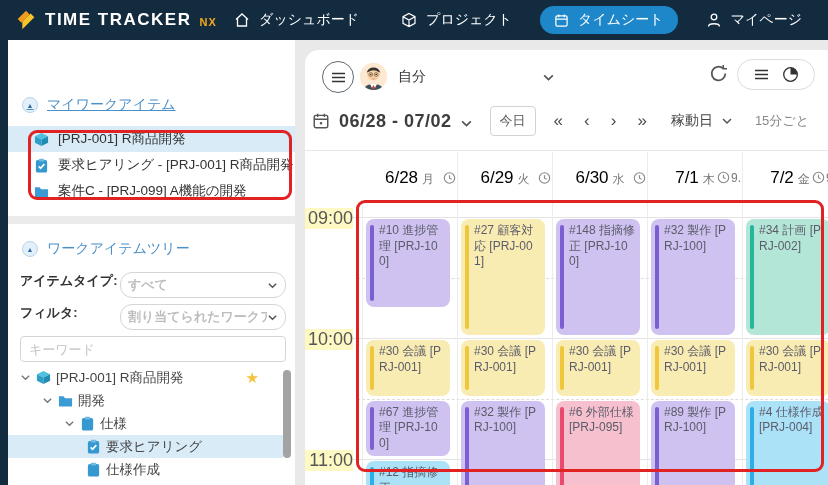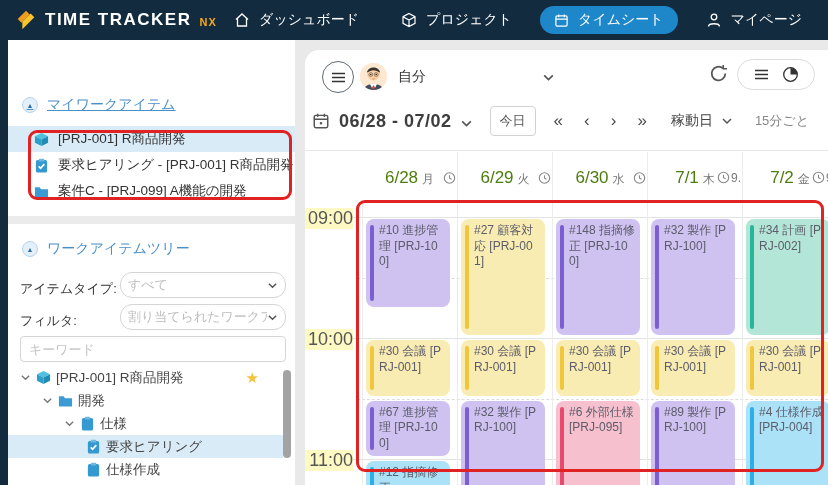--- a/index.html
+++ b/index.html
@@ -23,21 +23,21 @@
   .section-header { position:absolute; left:22px; display:flex; align-items:center; gap:9px;
                     color:#4b8fc7; font-size:14px; }
   .toggle-circle { width:16px; height:16px; border-radius:50%; background:#e3eff9;
                    border:1px solid #b9d4ea; color:#2e6da4; font-size:7px;
                    display:flex; align-items:center; justify-content:center; }
   .wi-list { position:absolute; left:8px; top:86px; right:0; }
   .wi-row { height:26px; display:flex; align-items:center; gap:9px; padding-left:26px;
             font-size:13.5px; color:#333; white-space:nowrap; }
   .wi-row.selected { background:#d8ebf7; }
   .divider-band { position:absolute; left:8px; right:0; top:176px; height:8px; background:#ebebeb; }
-  .form-row { position:absolute; left:20px; right:9px; height:26px; display:flex; align-items:flex-end; }
+  .form-row { position:absolute; left:20px; right:9px; height:26px; display:flex; align-items:flex-start;font-weight:bold; }
   .form-label { font-size:13px; color:#333; width:100px; flex:none; }
   .select-box { flex:1; height:26px; border:1px solid #d5d5d5; border-radius:12px; background:#fff;
                 display:flex; align-items:center; padding:0 7px; font-size:13px; color:#bdbdbd;
                 overflow:hidden; white-space:nowrap; }
   .select-box .select-value { overflow:hidden; white-space:nowrap; flex:1; }
   .kw-input { position:absolute; left:20px; right:9px; top:296px; height:26px;
               border:1px solid #d5d5d5; border-radius:4px; font-size:13px; padding:0 8px;
               color:#444; font-family:"Liberation Sans",sans-serif; }
   .kw-input::placeholder { color:#c4c4c4; }
   .tree { position:absolute; left:8px; right:12px; top:326px; bottom:0; overflow:hidden; }
@@ -70,21 +70,21 @@
                font-size:13px; color:#555; padding:5px 9px; }
   .nav-arrows { display:flex; align-items:center; gap:21px; margin-left:18px; font-size:17px; color:#4a4a4a; }
   .daymode { margin-left:24px; font-size:14px; color:#444; display:flex; align-items:center; gap:8px; }
   .interval { margin-left:22px; font-size:13px; color:#888; white-space:nowrap; }
   .tb-divider { position:absolute; left:305px; right:0; top:150px; height:1px; background:#e8e8e8; z-index:6; }
 
   
   .day-header { position:absolute; left:362px; top:152px; height:51px; display:flex; z-index:6; }
   .day-cell { position:relative; width:95px; height:51px; display:flex; align-items:center; justify-content:center; }
   .day-cell + .day-cell { border-left:1px solid #ececec; }
-  .day-date { font-size:17px; color:#4d7c0f; }
+  .day-date { font-size:17px; color:#000000; }
   .day-dow { font-size:12px; color:#777; margin-left:4px; margin-top:3px; }
   .day-right { position:absolute; right:1px; top:50%; transform:translateY(-50%);
                display:flex; align-items:center; gap:1px; }
   .day-hours { font-size:12px; color:#777; }
 
   
   .grid { position:absolute; left:305px; top:203px; width:523px; height:282px; overflow:hidden; background:#fff; z-index:5; }
   .hour-line { position:absolute; left:0; right:0; height:1px; background:#e3e3e3; }
   .half-line { position:absolute; left:52px; right:0; border-top:1px dashed #dcdcdc; height:0; }
   .time-label { position:absolute; left:0; width:48px; text-align:right; font-size:18px; color:#555; background:#fef9c3; }

